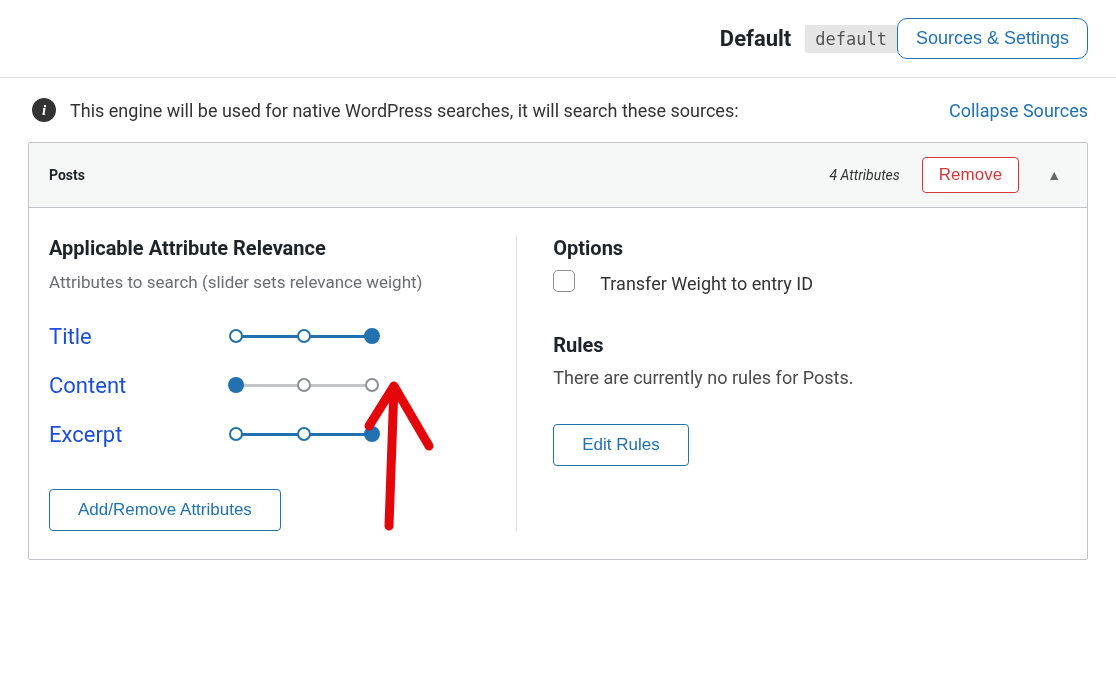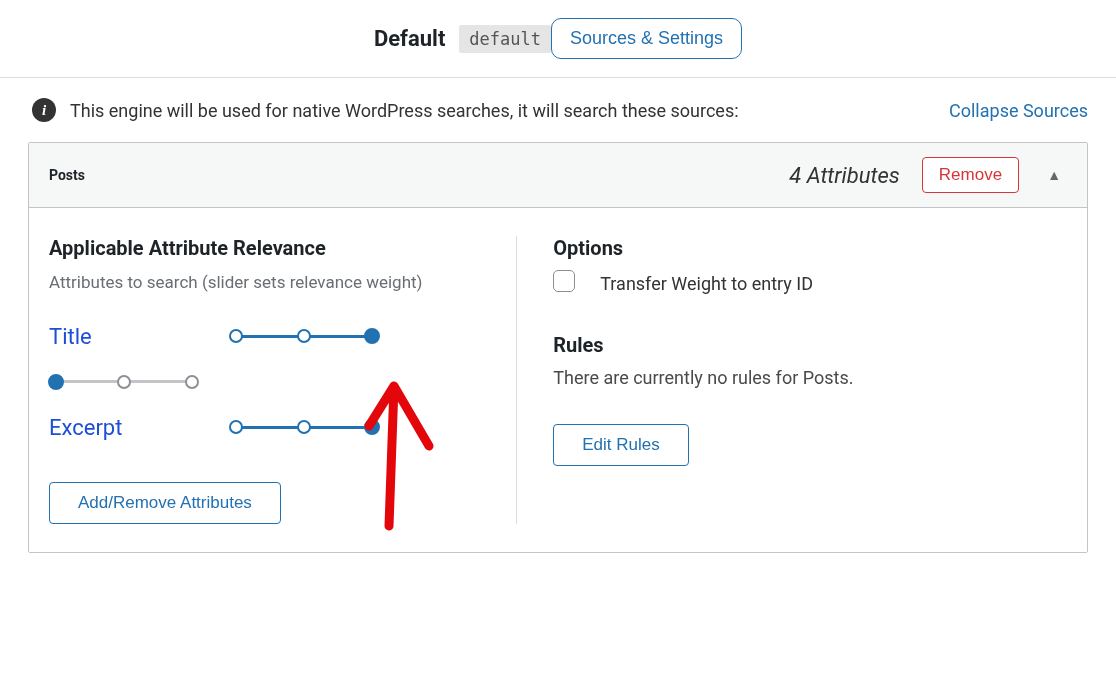--- a/index.html
+++ b/index.html
@@ -4,21 +4,21 @@
   <style>
     * { box-sizing: border-box; margin: 0; padding: 0; }
     body {
       font-family: -apple-system, BlinkMacSystemFont, "Segoe UI", Roboto, Helvetica, Arial, sans-serif;
       background: #fff;
       color: #1d2327;
       font-size: 16px;
     }
     .top-bar {
       display: flex;
-      justify-content: center;
+      justify-content: flex-end;
       align-items: center;
       padding: 18px 28px;
       border-bottom: 1px solid #dcdcde;
     }
     .engine-title {
       display: flex;
       align-items: center;
       gap: 14px;
     }
     .engine-title h2 {
@@ -93,21 +93,21 @@
       font-size: 14px;
       font-weight: 700;
     }
     .panel-header-right {
       display: flex;
       align-items: center;
       gap: 22px;
     }
     .attr-count {
       font-style: italic;
-      font-size: 22px;
+      font-size: 14px;
       color: #333;
     }
     .btn-remove {
       background: #fff;
       border: 1.5px solid #d63638;
       color: #d63638;
       font-size: 17px;
       padding: 7px 16px;
       border-radius: 4px;
       cursor: pointer;
@@ -266,20 +266,21 @@
             <div class="attr-label">Title</div>
             <div class="slider">
               <div class="slider-track"></div>
               <div class="slider-fill" style="width: 136px;"></div>
               <div class="slider-dot" style="left: 7px;"></div>
               <div class="slider-dot" style="left: 75px;"></div>
               <div class="slider-dot filled" style="left: 143px;"></div>
             </div>
           </div>
           <div class="attr-row">
+            <div class="attr-label">Content</div>
             <div class="slider">
               <div class="slider-track"></div>
               <div class="slider-fill" style="width: 0px;"></div>
               <div class="slider-dot filled" style="left: 7px;"></div>
               <div class="slider-dot" style="left: 75px; border-color: rgb(140, 143, 148);"></div>
               <div class="slider-dot" style="left: 143px; border-color: rgb(140, 143, 148);"></div>
             </div>
           </div>
           <div class="attr-row">
             <div class="attr-label">Excerpt</div>

